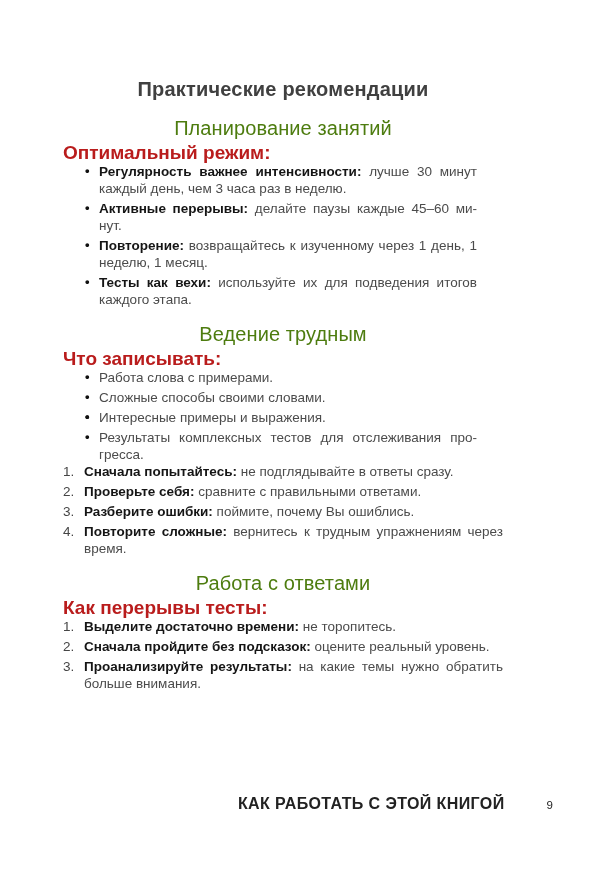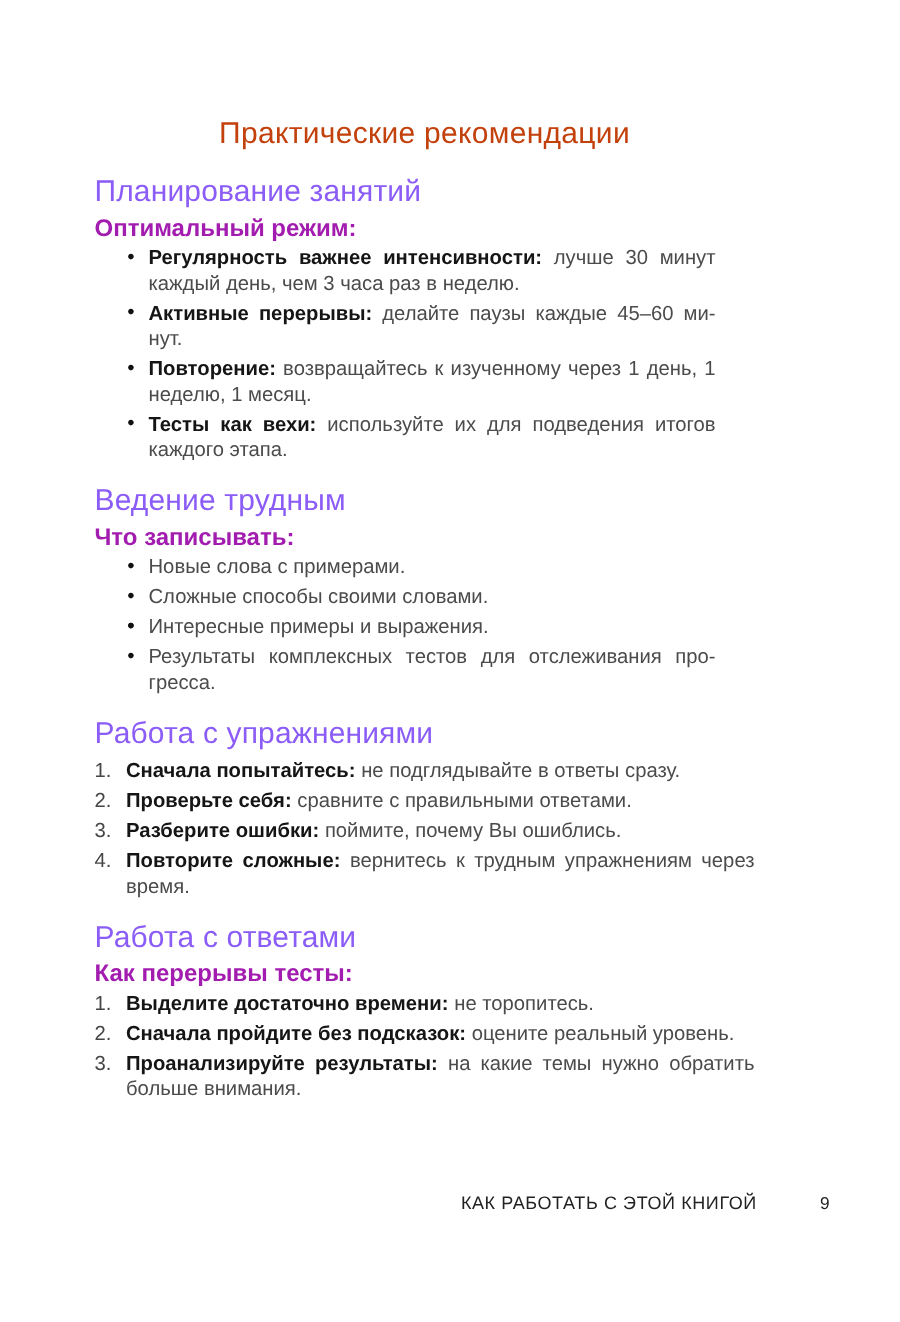--- a/index.html
+++ b/index.html
@@ -5,29 +5,29 @@
   html,body{margin:0;padding:0;}
   body{
     width:600px;height:881px;background:#ffffff;position:relative;
     font-family:"Liberation Sans","DejaVu Sans",sans-serif;
     -webkit-font-smoothing:antialiased;
   }
   .content{
     margin-left:63px;width:440px;padding-top:76px;
   }
   .doc-title{
-    font-size:20px;line-height:26px;font-weight:400;text-align:center;
-    color:#c2410c;margin:0 0 10px 0;letter-spacing:0.2px;
+    font-size:20px;line-height:26px;font-weight:700;text-align:center;
+    color:#404040;margin:0 0 10px 0;letter-spacing:0.2px;
   }
   .section-heading{
-    font-size:20px;line-height:26px;font-weight:500;
-    color:#8b5cf6;margin:13px 0 3px 0;letter-spacing:0.1px;
+    font-size:20px;line-height:26px;font-weight:500;text-align:center;
+    color:#4d7c0f;margin:13px 0 3px 0;letter-spacing:0.1px;
   }
   .list-label{
-    font-size:16px;line-height:17px;font-weight:700;color:#a21caf;
+    font-size:19px;line-height:17px;font-weight:700;color:#b91c1c;
     margin:0 0 2px 0;
   }
   ul.item-list,ol.item-list{
     list-style:none;margin:0;
   }
   ul.item-list{padding:0 26px 0 36px;}
   ol.item-list{padding:0 0 0 21px;}
   .item-list li{
     position:relative;font-size:13.5px;line-height:17px;color:#4b4b4b;
     text-align:justify;margin:0 0 3px 0;
@@ -38,21 +38,21 @@
     font-size:13px;font-weight:700;
   }
   .num{
     position:absolute;left:-21px;top:0;color:#454545;font-weight:400;
   }
   .lead{font-weight:700;color:#151515;}
   .page-footer{
     position:absolute;top:795px;right:47px;display:flex;align-items:baseline;
   }
   .footer-label{
-    font-size:12px;letter-spacing:0.4px;color:#222222;font-weight:400;
+    font-size:16px;letter-spacing:0.4px;color:#222222;font-weight:700;
   }
   .footer-page-num{
     font-size:11.5px;color:#222222;margin-left:42px;font-weight:500;
   }
 </style>
 </head>
 <body>
 
 <div class="content">
 
@@ -66,30 +66,29 @@
       <li><span class="bullet">•</span><span class="lead">Активные перерывы:</span> <span>делайте паузы каждые 45–60 ми­нут.</span></li>
       <li><span class="bullet">•</span><span class="lead">Повторение:</span> <span>возвращайтесь к изученному через 1 день, 1 неделю, 1 месяц.</span></li>
       <li><span class="bullet">•</span><span class="lead">Тесты как вехи:</span> <span>используйте их для подведения итогов каждого этапа.</span></li>
     </ul>
   </section>
 
   <section>
     <h2 class="section-heading">Ведение трудным</h2>
     <p class="list-label">Что записывать:</p>
     <ul class="item-list">
-      <li><span class="bullet">•</span><span>Новые слова с примерами.</span></li>
+      <li><span class="bullet">•</span><span>Работа слова с примерами.</span></li>
       <li><span class="bullet">•</span><span>Сложные способы своими словами.</span></li>
       <li><span class="bullet">•</span></li>
       <li><span class="bullet">•</span><span>Интересные примеры и выражения.</span></li>
       <li><span class="bullet">•</span><span>Результаты комплексных тестов для отслеживания про­гресса.</span></li>
     </ul>
   </section>
 
   <section>
-    <h2 class="section-heading">Работа с упражнениями</h2>
     <ol class="item-list">
       <li><span class="num">1.</span><span class="lead">Сначала попытайтесь:</span> <span>не подглядывайте в ответы сразу.</span></li>
       <li><span class="num">2.</span><span class="lead">Проверьте себя:</span> <span>сравните с правильными ответами.</span></li>
       <li><span class="num">3.</span><span class="lead">Разберите ошибки:</span> <span>поймите, почему Вы ошиблись.</span></li>
       <li><span class="num">4.</span><span class="lead">Повторите сложные:</span> <span>вернитесь к трудным упражнениям через время.</span></li>
     </ol>
   </section>
 
   <section>
     <h2 class="section-heading">Работа с ответами</h2>

